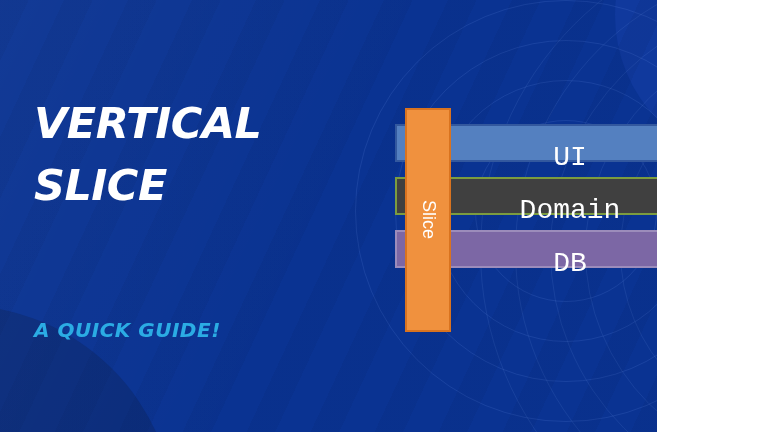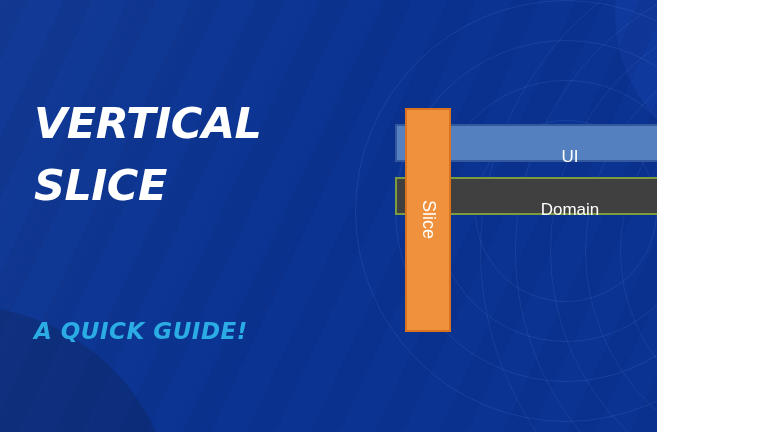--- a/index.html
+++ b/index.html
@@ -33,37 +33,37 @@
     position:absolute;left:34px;top:92px;z-index:2;
     color:#ffffff;
     font-style:italic;font-weight:bold;
     font-size:43px;line-height:62px;
     letter-spacing:-0.5px;
   }
   .subtitle{
     position:absolute;left:34px;top:318px;z-index:2;
     color:#2bace4;
     font-style:italic;font-weight:bold;
-    font-size:23px;letter-spacing:0.5px;
+    font-size:20px;letter-spacing:0.5px;
   }
   
   .help-icon{position:absolute;left:706px;top:22px;width:44px;height:58px;z-index:2;}
   
   .layer-stack{
     position:absolute;left:395px;top:124px;width:350px;z-index:1;
   }
   .layer-bar{
     box-sizing:border-box;
     height:38px;margin-bottom:15px;
     border:2px solid transparent;
     display:flex;align-items:center;justify-content:center;
   }
   .layer-label{
-    color:#ffffff;font-size:17px;font-weight:normal;
-    font-family:Liberation Sans, sans-serif;
+    color:#ffffff;font-size:28px;font-weight:normal;
+    font-family:Liberation Mono, monospace;
     margin-top:28px;
   }
   .slice-bar{
     position:absolute;left:405px;top:108px;width:46px;height:224px;z-index:3;
     box-sizing:border-box;border:2px solid;
     display:flex;align-items:center;justify-content:center;
   }
   .slice-label{
     writing-mode:vertical-rl;
     color:#ffffff;font-size:18px;
@@ -102,19 +102,22 @@
     </svg>
   </div>
 
   <div class="layer-stack">
       <div class="layer-bar" style="background: rgb(84, 128, 192); border-color: rgb(51, 88, 158);">
         <span class="layer-label">UI</span>
       </div>
       <div class="layer-bar" style="background: #404040; border-color: rgb(124, 156, 63);">
         <span class="layer-label">Domain</span>
       </div>
+      <div class="layer-bar" style="background: rgb(124, 103, 165); border-color: rgb(156, 140, 187);">
+        <span class="layer-label">DB</span>
+      </div>
     </div>
 
   <div class="slice-bar" style="background: rgb(240, 145, 62); border-color: rgb(217, 115, 31);">
     <span class="slice-label">Slice</span>
   </div>
 
 </div>
 
 </body></html>

